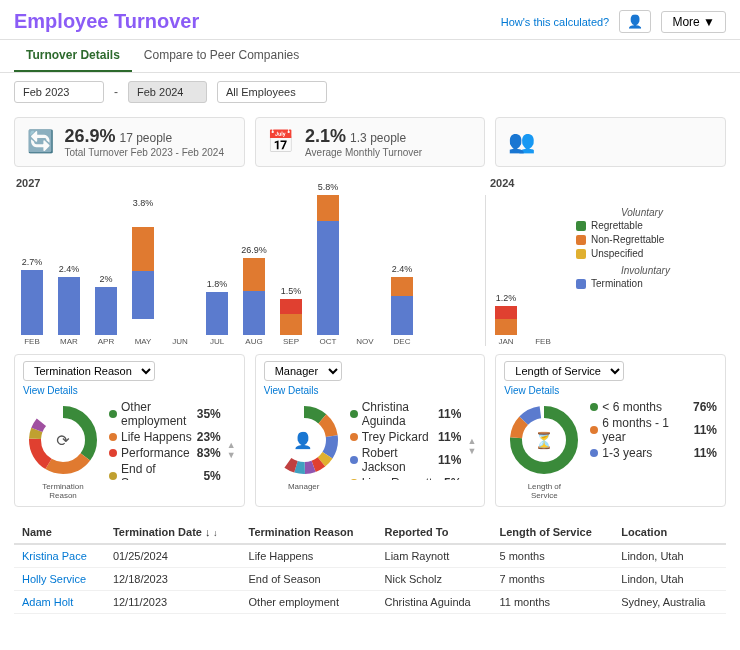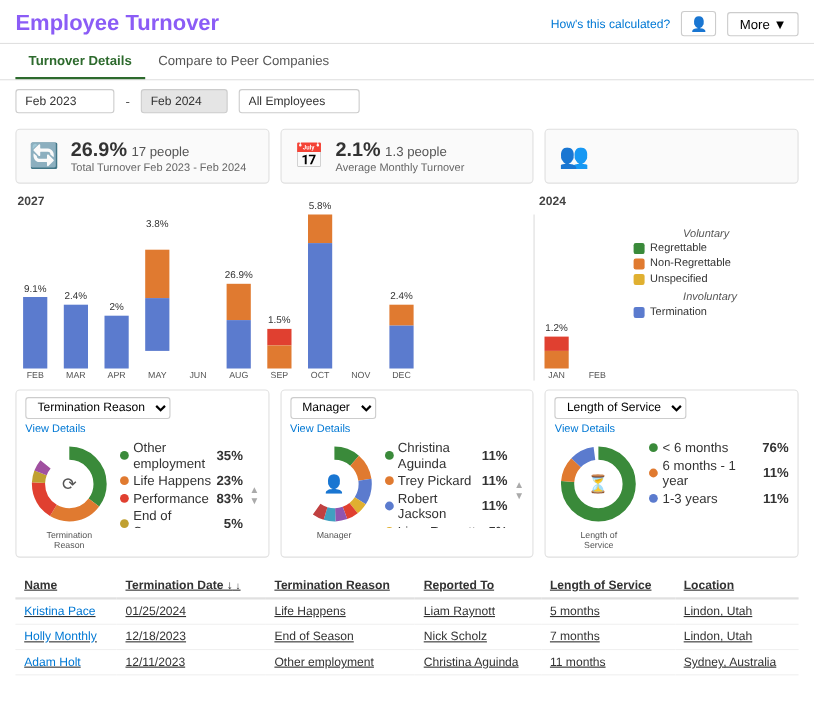--- a/index.html
+++ b/index.html
@@ -52,21 +52,21 @@
     .donut-svg-wrap { display: flex; align-items: center; justify-content: center; position: relative; width: 80px; height: 80px; flex-shrink: 0; }
     .donut-svg-wrap svg { width: 80px; height: 80px; }
     .donut-center-icon { position: absolute; font-size: 16px; color: #555; }
     .donut-list-item { display: flex; align-items: center; gap: 4px; margin-bottom: 2px; }
     .donut-dot { width: 8px; height: 8px; border-radius: 50%; flex-shrink: 0; }
     .donut-pct { font-weight: bold; margin-left: auto; }
     .donut-scroll { overflow-y: auto; max-height: 80px; }
     .donut-label { font-size: 9px; text-align: center; color: #555; margin-top: 2px; }
 
     
-    .table-section { padding: 6px 14px 10px; text-decoration: underline; }
+    .table-section { padding: 6px 14px 10px; }
     .data-table { width: 100%; border-collapse: collapse; font-size: 11px; }
     .data-table th { text-align: left; padding: 5px 8px; border-bottom: 2px solid #e0e0e0; font-weight: 600; color: #333; font-size: 11px; }
     .data-table th.sortable::after { content: ' ↓'; font-size: 9px; }
     .data-table td { padding: 5px 8px; border-bottom: 1px solid #f0f0f0; color: #333; }
     .data-table td.link { color: #0078d4; cursor: pointer; }
     .year-title { font-size: 11px; font-weight: 600; color: #444; padding-left: 2px; margin-bottom: 2px; }
     .bars-row { display: flex; align-items: flex-end; height: 155px; }
 
     
     .scroll-arrow { display: flex; flex-direction: column; justify-content: center; align-items: center; width: 10px; font-size: 9px; color: #aaa; }
@@ -118,21 +118,21 @@
 <div style="padding: 4px 14px 0; display: flex;">
 
   <div style="flex:1;">
     <div style="display:flex; gap:0;">
 
       <div style="flex:1;">
         <div class="year-title">2027</div>
         <div class="bars-row" id="bars2023" style="align-items:flex-end; height:155px; display:flex; gap:1px; padding-bottom: 0;">
 
         <div class="bar-group" style="display: flex; flex-direction: column; align-items: center; width: 36px;">
-              <div class="bar-pct-label" style="font-size: 9px; color: rgb(51, 51, 51); height: 12px; line-height: 12px;">9.1%</div>
+              <div class="bar-pct-label" style="font-size: 9px; color: rgb(51, 51, 51); height: 12px; line-height: 12px;">2.7%</div>
               <div style="display: flex; flex-direction: column-reverse; width: 22px; align-items: stretch;">
                 <div style="height: 65px; background: rgb(91, 123, 206); width: 100%;"></div>
               </div>
               <div class="bar-month" style="font-size: 8px; color: rgb(85, 85, 85); margin-top: 2px;">FEB</div>
             </div>
             <div class="bar-group" style="display: flex; flex-direction: column; align-items: center; width: 36px;">
               <div class="bar-pct-label" style="font-size: 9px; color: rgb(51, 51, 51); height: 12px; line-height: 12px;">2.4%</div>
               <div style="display: flex; flex-direction: column-reverse; width: 22px; align-items: stretch;">
                 <div style="height: 58px; background: rgb(91, 123, 206); width: 100%;"></div>
               </div>
@@ -150,20 +150,27 @@
               <div style="display: flex; flex-direction: column-reverse; width: 22px; align-items: stretch;">
                 <div style="height: 48px; background: rgb(91, 123, 206); width: 100%;"></div>
                 <div style="height: 44px; background: rgb(224, 122, 48); width: 100%;"></div>
               </div>
               <div class="bar-month" style="font-size: 8px; color: rgb(85, 85, 85); margin-top: 2px;">MAY</div>
             </div>
             <div class="bar-group" style="display: flex; flex-direction: column; align-items: center; width: 36px;">
               <div class="bar-pct-label" style="font-size: 9px; color: rgb(51, 51, 51); height: 12px; line-height: 12px;"></div>
               <div style="display: flex; flex-direction: column-reverse; width: 22px; align-items: stretch;"></div>
               <div class="bar-month" style="font-size: 8px; color: rgb(85, 85, 85); margin-top: 2px;">JUN</div>
+            </div>
+            <div class="bar-group" style="display: flex; flex-direction: column; align-items: center; width: 36px;">
+              <div class="bar-pct-label" style="font-size: 9px; color: rgb(51, 51, 51); height: 12px; line-height: 12px;">1.8%</div>
+              <div style="display: flex; flex-direction: column-reverse; width: 22px; align-items: stretch;">
+                <div style="height: 43px; background: rgb(91, 123, 206); width: 100%;"></div>
+              </div>
+              <div class="bar-month" style="font-size: 8px; color: rgb(85, 85, 85); margin-top: 2px;">JUL</div>
             </div>
             <div class="bar-group" style="display: flex; flex-direction: column; align-items: center; width: 36px;">
               <div class="bar-pct-label" style="font-size: 9px; color: rgb(51, 51, 51); height: 12px; line-height: 12px;">26.9%</div>
               <div style="display: flex; flex-direction: column-reverse; width: 22px; align-items: stretch;">
                 <div style="height: 44px; background: rgb(91, 123, 206); width: 100%;"></div>
                 <div style="height: 33px; background: rgb(224, 122, 48); width: 100%;"></div>
               </div>
               <div class="bar-month" style="font-size: 8px; color: rgb(85, 85, 85); margin-top: 2px;">AUG</div>
             </div>
             <div class="bar-group" style="display: flex; flex-direction: column; align-items: center; width: 36px;">
@@ -401,21 +408,21 @@
     <tbody>
       <tr>
         <td class="link">Kristina Pace</td>
         <td>01/25/2024</td>
         <td>Life Happens</td>
         <td>Liam Raynott</td>
         <td>5 months</td>
         <td>Lindon, Utah</td>
       </tr>
       <tr>
-        <td class="link">Holly Monthly</td>
+        <td class="link">Holly Service</td>
         <td>12/18/2023</td>
         <td>End of Season</td>
         <td>Nick Scholz</td>
         <td>7 months</td>
         <td>Lindon, Utah</td>
       </tr>
       <tr>
         <td class="link">Adam Holt</td>
         <td>12/11/2023</td>
         <td>Other employment</td>

